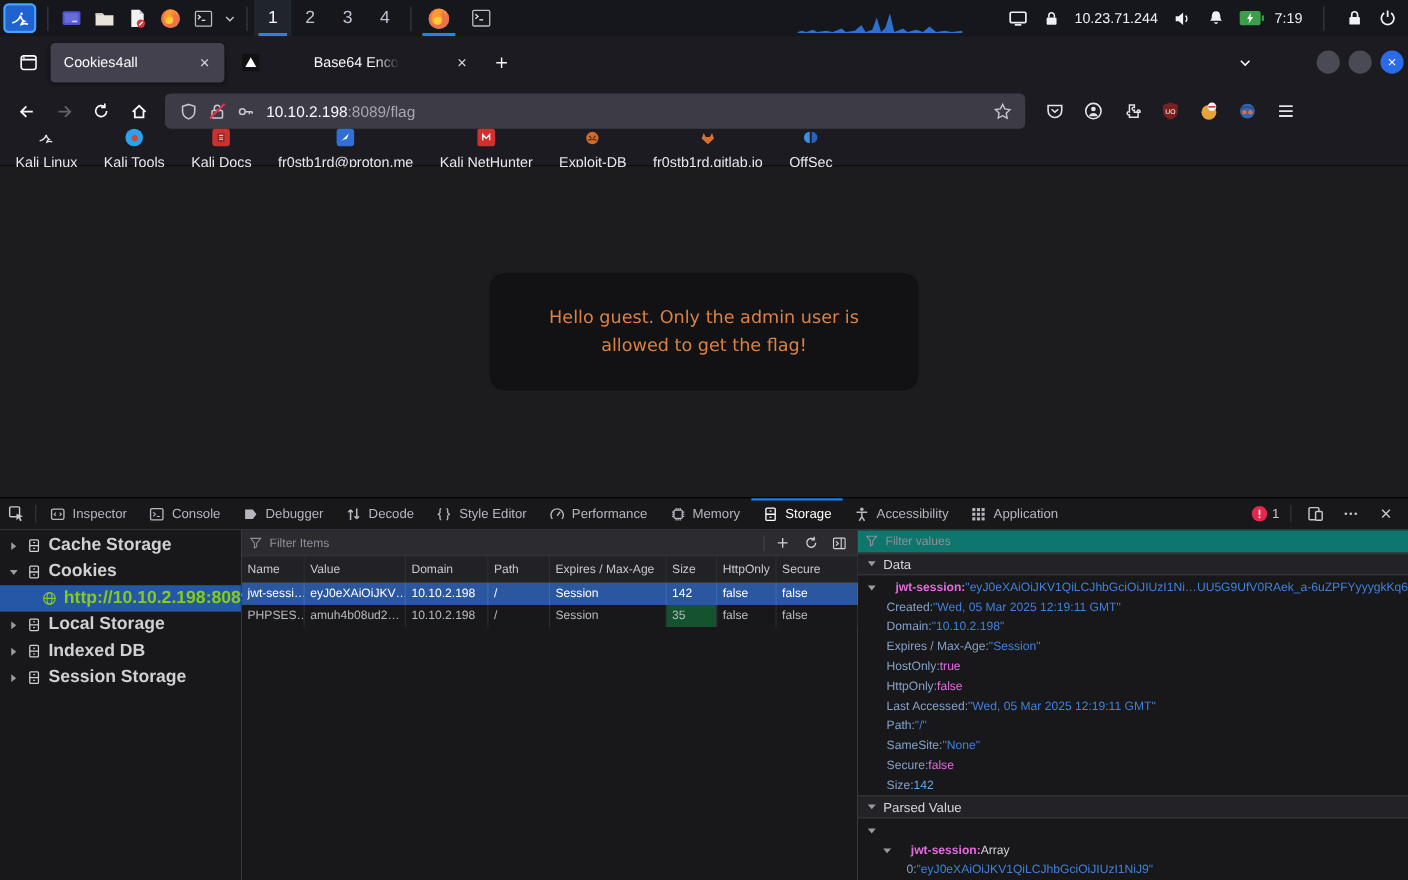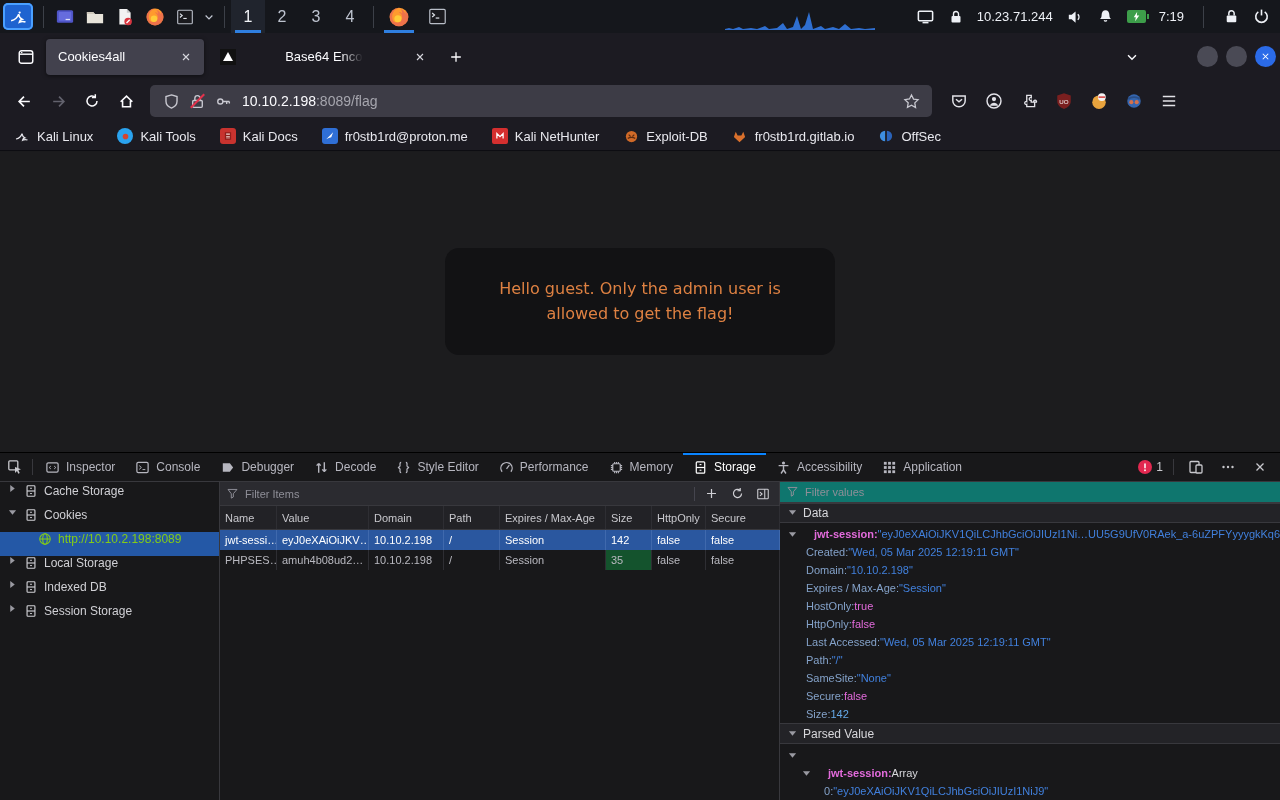--- a/index.html
+++ b/index.html
@@ -65,21 +65,21 @@
   .url-host { color:#fbfbfe; }
   .url-rest { color:#a6a6ae; }
   .lock-slash::after { content:""; position:absolute; left:4px; top:12px; width:19px; height:2px;
     background:#e3324c; transform:rotate(-45deg); }
   .ext-row { display:flex; align-items:center; gap:9px; margin-left:14px; }
   .ext { width:26px; height:26px; display:flex; align-items:center; justify-content:center; color:#e2e2e8; }
 
   
   #bookmarks { position:absolute; top:122px; left:0; width:1280px; height:29px; background:#1c1b22;
     display:flex; align-items:center; padding-left:14px; gap:24px; border-bottom:1px solid #0d0d12; }
-  .bm { display:flex; align-items:center; gap:7px; font-size:13px; color:#e8e8ee; }
+  .bm { display:flex; align-items:center; gap:7px; font-size:13px; color:#e8e8ee;flex-direction:column; }
   .bm-ic { width:16px; height:16px; border-radius:3px; display:flex; align-items:center; justify-content:center; }
 
   
   #viewport { position:absolute; top:152px; left:0; width:1280px; height:300px; background:#1c1c1e; }
   .msg-box { position:absolute; left:445px; top:96px; width:390px; height:107px; background:#121214;
     border-radius:14px; display:flex; align-items:center; justify-content:center; padding:0 26px; }
   .msg-text { color:#de8142; font-family:"DejaVu Sans", sans-serif; font-size:16px;
     line-height:1.55; text-align:center; }
 
   
@@ -95,22 +95,22 @@
   .dt-right { margin-left:auto; display:flex; align-items:center; gap:8px; padding-right:8px; }
   .err-badge { display:flex; align-items:center; gap:4px; color:#c8c8cd; font-size:12px; }
   .err-dot { width:14px; height:14px; border-radius:50%; background:#e22850; color:#fff;
     display:flex; align-items:center; justify-content:center; font-weight:bold; font-size:10px; }
   .dt-ic { width:24px; height:24px; display:flex; align-items:center; justify-content:center; color:#c8c8cd; }
 
   #dt-body { display:flex; height:318px; }
 
   
   #st-sidebar { width:220px; border-right:1px solid #38383d; padding-top:2px; }
-  .side-row { height:24px; display:flex; align-items:flex-start; gap:6px; padding-left:8px;
-    font-size:12px; color:#d0d0d5; }
+  .side-row { height:24px; display:flex; align-items:center; gap:6px; padding-left:8px;
+    font-size:16px; color:#d0d0d5;font-weight:bold; }
   .side-row .tw { width:10px; color:#9a9aa2; }
   .side-row.child { padding-left:38px; }
   .side-row.selected { background:#2458a6; color:#84cc16; }
 
   
   #st-table { width:560px; border-right:1px solid #38383d; display:flex; flex-direction:column; }
   .filter-bar { height:24px; display:flex; align-items:center; background:#2b2b30;
     border-bottom:1px solid #38383d; padding:0 6px; gap:6px; color:#8f8f98; }
   .filter-bar input { flex:1; background:transparent; border:0; outline:0; color:#d7d7db;
     font-size:11px; font-family:"Liberation Sans",sans-serif; }

